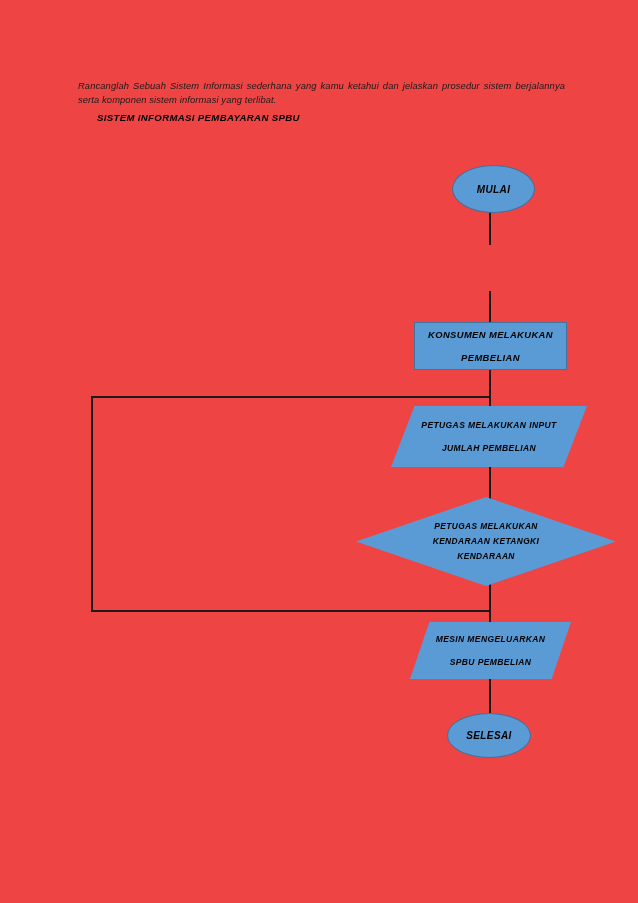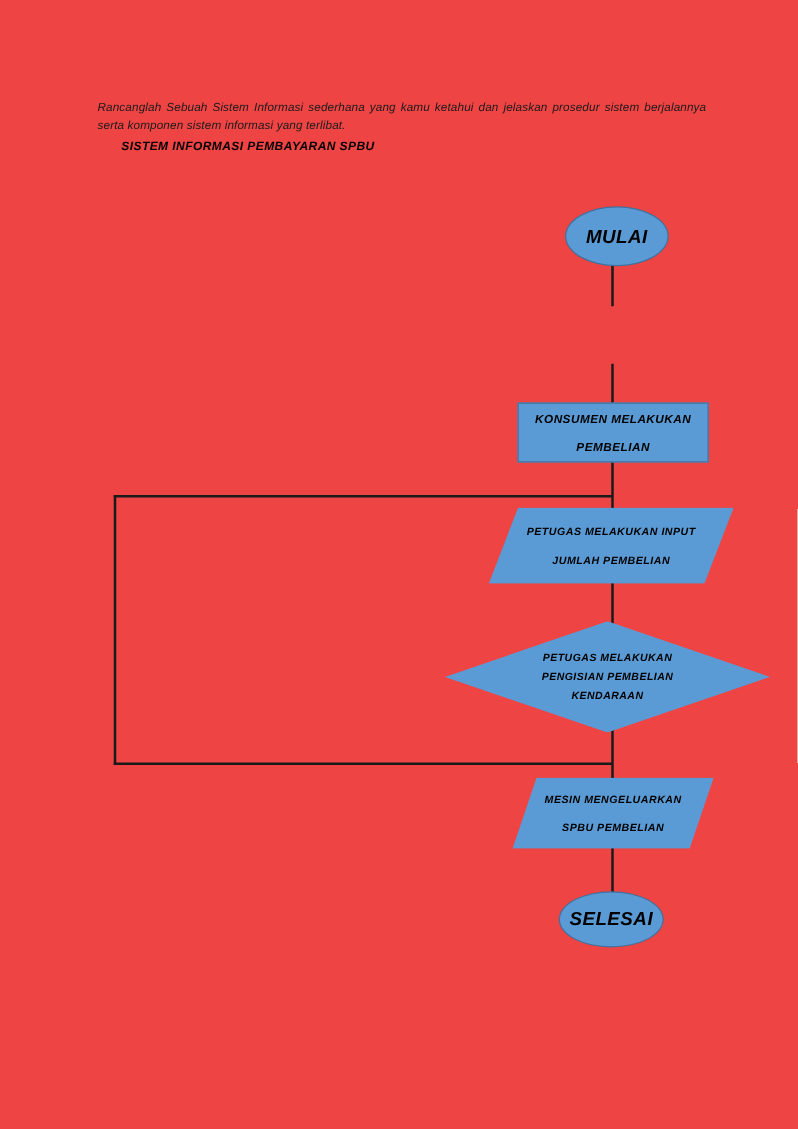--- a/index.html
+++ b/index.html
@@ -63,21 +63,21 @@
     text-align: center;
     letter-spacing: .4px;
   }
   .shape .ln { display: block; white-space: nowrap; }
 
   
   .terminator {
     background: #5b9bd5;
     border: 1px solid #41719c;
     border-radius: 50%;
-    font-size: 15px;
+    font-size: 10px;
   }
 
   
   .process {
     background: #5b9bd5;
     border: 1px solid #41719c;
     font-size: 9.4px;
   }
   .process .ln + .ln { margin-top: 12px; }
 
@@ -138,21 +138,21 @@
       <span class="ln">PEMBELIAN</span>
     </div>
 
     <div class="shape io" style="left:391px; top:406px; width:196px; height:61px;">
       <span class="ln">PETUGAS  MELAKUKAN  INPUT</span>
       <span class="ln">JUMLAH  PEMBELIAN</span>
     </div>
 
     <div class="shape decision" style="left:356px; top:497px; width:260px; height:89px;">
       <span class="ln">PETUGAS  MELAKUKAN</span>
-      <span class="ln">PENGISIAN  PEMBELIAN</span>
+      <span class="ln">KENDARAAN  KETANGKI</span>
       <span class="ln">KENDARAAN</span>
     </div>
 
     <div class="shape io" style="left:410px; top:622px; width:161px; height:57px;">
       <span class="ln">MESIN  MENGELUARKAN</span>
       <span class="ln">SPBU  PEMBELIAN</span>
     </div>
 
     <div class="shape terminator" style="left:447px; top:713px; width:84px; height:45px;">
       <span class="ln">SELESAI</span>

